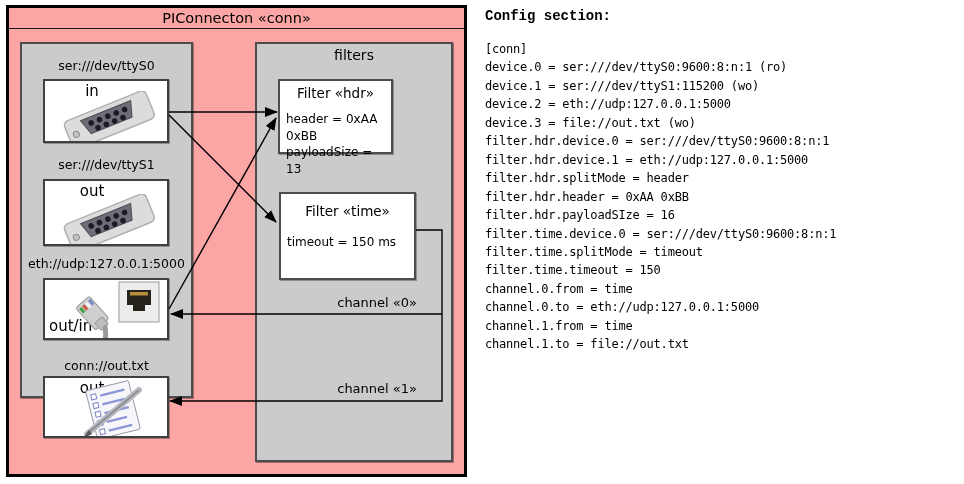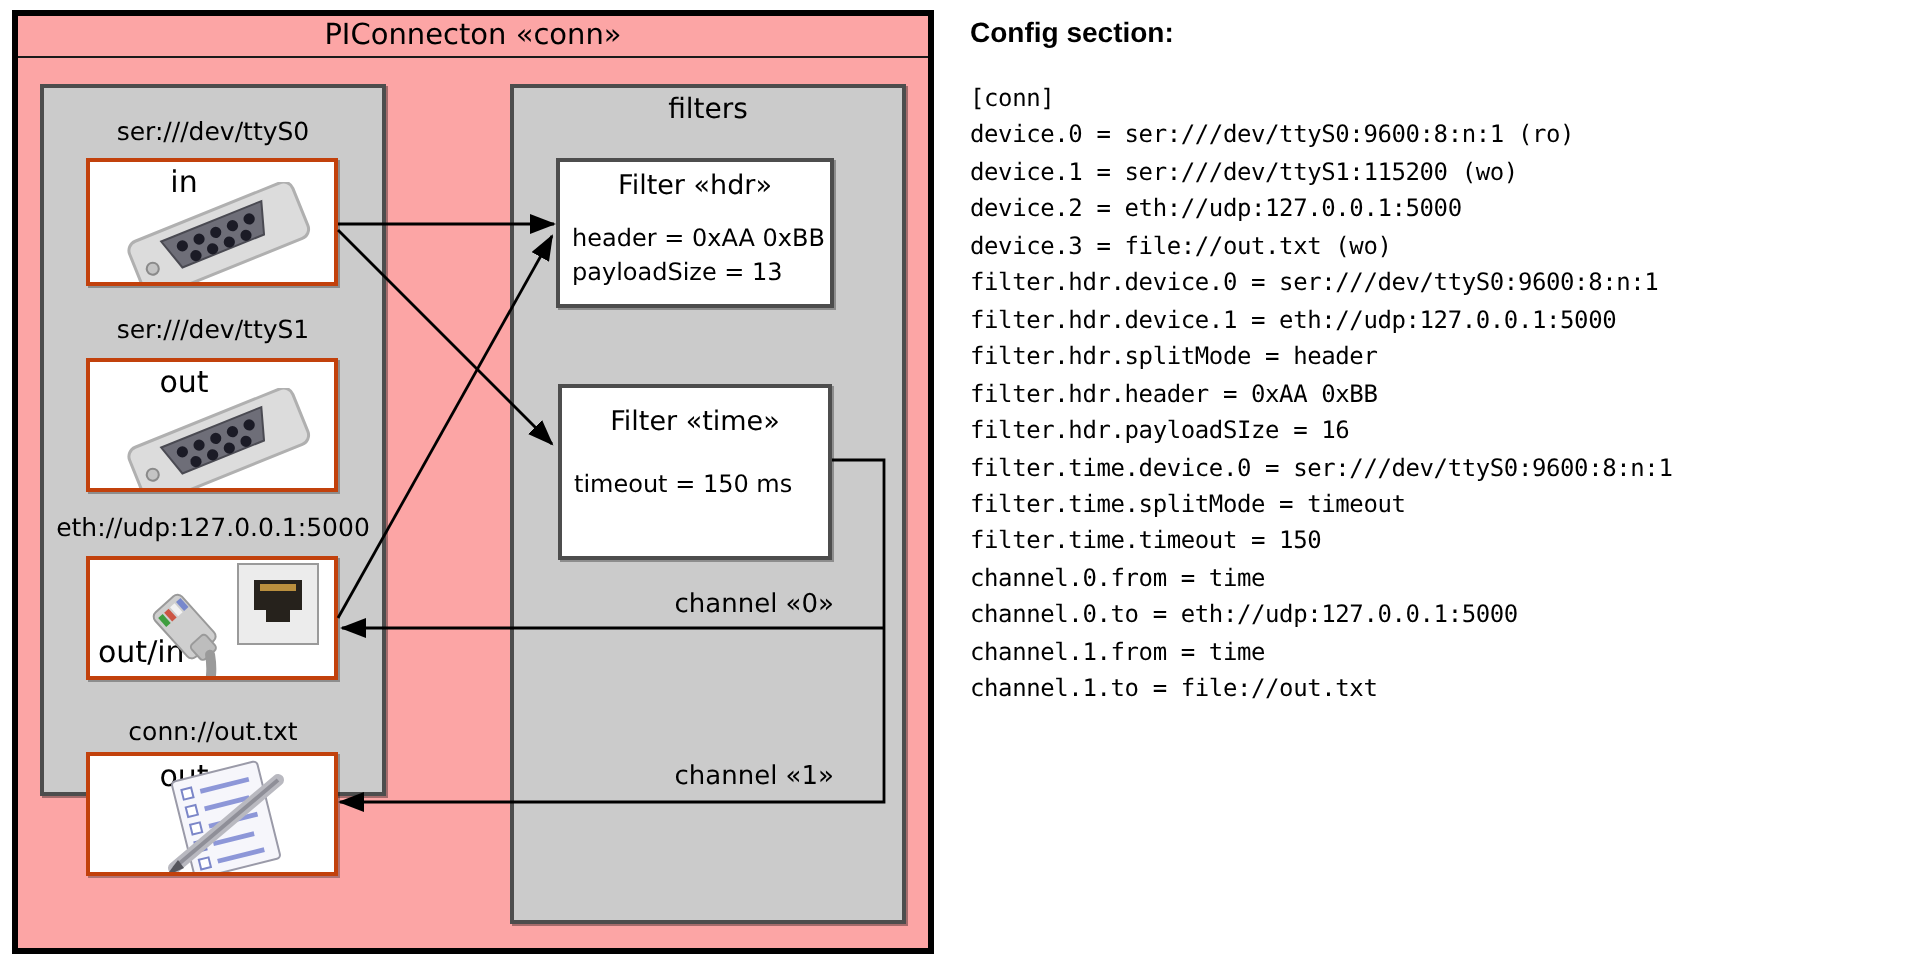--- a/index.html
+++ b/index.html
@@ -24,21 +24,21 @@
   }
   .left-panel{left:11px;top:34px;width:173px;height:356px;}
   .filters-panel{left:246px;top:34px;width:198px;height:420px;}
   .panel-title{margin-top:3px;text-align:center;font-size:14px;}
   .dev-label{
     position:absolute;left:0;width:100%;text-align:center;
     font-size:12.5px;white-space:nowrap;
   }
   .dev-box{
     position:absolute;left:21px;width:126px;box-sizing:border-box;
-    background:#fff;border:2px solid #c2410c;
+    background:#fff;border:2px solid #404040;
     box-shadow:1px 1px 0 rgba(0,0,0,.3);
   }
   .dev-dir{
     position:absolute;top:1px;left:-14px;right:14px;
     text-align:center;font-size:15px;
   }
   .dev-dir.left{left:4px;right:auto;text-align:left;margin-top:36px;}
   .dev-icon{position:absolute;left:0;bottom:0;}
   .filter-box{
     position:absolute;box-sizing:border-box;background:#fff;
@@ -53,21 +53,21 @@
   .filter-box.time .filter-body{margin-top:15px;}
   .channel-label{
     position:absolute;left:300px;width:108px;text-align:right;
     font-size:13px;white-space:nowrap;
   }
   .wires{position:absolute;left:0;top:0;pointer-events:none;}
   
   .config{position:absolute;left:485px;top:0;}
   .config-heading{
     position:absolute;left:0;top:8px;font-size:14px;font-weight:bold;
-    font-family:Liberation Sans, sans-serif;white-space:nowrap;
+    font-family:Liberation Mono, monospace;white-space:nowrap;
   }
   .config-body{
     position:absolute;left:0;top:40px;margin:0;
     font-family:"DejaVu Sans Mono", monospace;
     font-size:12px;line-height:18.45px;letter-spacing:-0.2px;
     white-space:pre;
   }
 </style>
 </head>
 <body>
@@ -165,21 +165,21 @@
           <line x1="42" y1="56" x2="94" y2="12" stroke="#8f8f98" stroke-width="2"></line>
           <polygon points="38,60 44,52 47,56" fill="#55555c"></polygon>
         </g>
       </svg>
     </div>
   </div>
 
   <div class="panel filters-panel">
     <div class="panel-title">filters</div>
 
-    <div class="filter-box hdr" style="left:21px;top:35px;width:139px;height:75px">
+    <div class="filter-box hdr" style="left:21px;top:35px;width:115px;height:75px">
       <div class="filter-title">Filter «hdr»</div>
       <div class="filter-body">header = 0xAA 0xBB
 payloadSize = 13</div>
     </div>
 
     <div class="filter-box time" style="left:22px;top:148px;width:137px;height:88px">
       <div class="filter-title">Filter «time»</div>
       <div class="filter-body">timeout = 150 ms</div>
     </div>
   </div>

